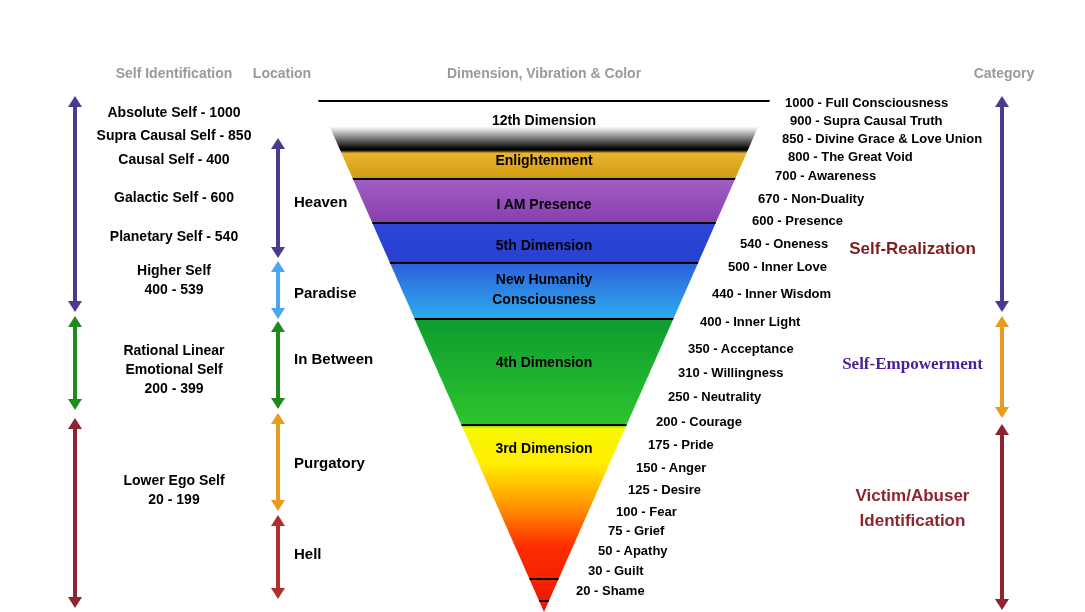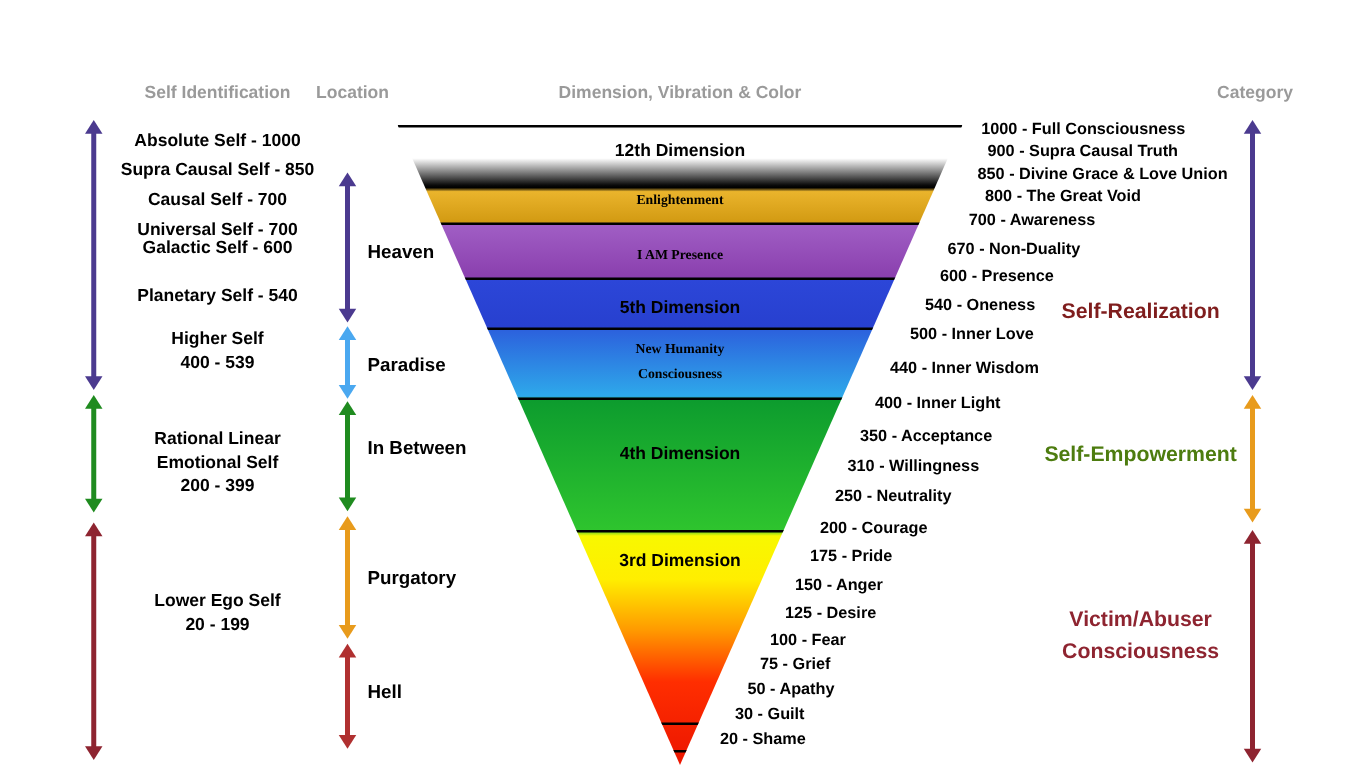--- a/index.html
+++ b/index.html
@@ -6,42 +6,42 @@
   .stage{
     position:relative;width:1085px;height:612px;background:#ffffff;overflow:hidden;
     font-family:"Liberation Sans", sans-serif;color:#000;
   }
   .hdr{position:absolute;top:65px;text-align:center;font-weight:bold;font-size:14px;color:#9a9a9a;}
   .selfitem{position:absolute;left:90px;width:168px;text-align:center;font-weight:bold;font-size:14px;line-height:19px;color:#000;white-space:pre-line;}
   .loc{position:absolute;left:294px;font-weight:bold;font-size:15px;color:#000;}
   .level{position:absolute;font-weight:bold;font-size:13px;color:#000;white-space:nowrap;}
   .cat{position:absolute;text-align:center;font-weight:bold;font-size:17px;white-space:pre-line;line-height:25px;}
   .cat.purple{color:#7f1d1d;}
-  .cat.orange{color:#4d7c0f;}
+  .cat.orange{color:#4c1d95;font-family:Liberation Serif, serif;}
   .cat.darkred{color:#8e2430;}
 
   
   .funnel{
     position:absolute;left:318px;top:100px;width:452px;height:512px;
     clip-path:polygon(0 0,100% 0,50% 100%);
     background:linear-gradient(to bottom,
       #ffffff 0%, #ffffff 5.2%,
       #0a0a0a 9.4%, #000000 9.8%,
       #eab42c 10.4%, #d29a12 15.2%,
       #a05ec4 15.7%, #8a3fae 23.8%,
       #2c46d8 24.3%, #2740cf 31.6%,
       #2c62dd 32.1%, #2ea9ea 42.4%,
       #0d9c2e 43%, #2ec42e 63.2%,
       #f8f800 64.2%, #ffee00 71%,
       #ff9900 79%,
       #ff2e00 87%, #ec1500 100%);
   }
   .sep{position:absolute;left:0;width:100%;height:2px;background:#000;}
   .flabel{position:absolute;left:0;width:100%;text-align:center;font-weight:bold;font-size:14px;color:#000;white-space:pre-line;line-height:20px;}
-  .flabel.big{font-size:11px;font-family:Liberation Serif, serif;}
+  .flabel.big{font-size:14px;}
 
   
   .varrow{position:absolute;width:14px;transform:translateX(-7px);}
   .varrow .shaft{position:absolute;left:5px;top:8px;bottom:8px;width:4px;background:currentColor;border-radius:2px;}
   .varrow .head{position:absolute;left:0;width:0;height:0;border-left:7px solid transparent;border-right:7px solid transparent;}
   .varrow .head.up{top:0;border-bottom:11px solid currentColor;}
   .varrow .head.down{bottom:0;border-top:11px solid currentColor;}
   .c-indigo{color:#4b3a8f;}
   .c-lblue{color:#4aa8f0;}
   .c-green{color:#1f8b1f;}
@@ -70,22 +70,21 @@
       <i class="head down"></i>
   </div>
   <div class="varrow c-darkred" style="left:75px;top:418px;height:190px;">
     <i class="head up"></i>
       <i class="shaft"></i>
       <i class="head down"></i>
   </div>
 
   <div class="selfitem" style="top:103px;">Absolute Self - 1000</div>
   <div class="selfitem" style="top:126px;">Supra Causal Self - 850</div>
-  <div class="selfitem" style="top:150px;">Causal Self - 700</div>
-  <div class="selfitem" style="top:174px;">Universal Self - 700</div>
+  <div class="selfitem" style="top:150px;">Causal Self - 400</div>
   <div class="selfitem" style="top:188px;">Galactic Self - 600</div>
   <div class="selfitem" style="top:227px;">Planetary Self - 540</div>
   <div class="selfitem" style="top:261px;">Higher Self
 400 - 539</div>
   <div class="selfitem" style="top:341px;">Rational Linear
 Emotional Self
 200 - 399</div>
   <div class="selfitem" style="top:471px;">Lower Ego Self
 20 - 199</div>
 
@@ -161,21 +160,21 @@
   <div class="level" style="top:482px;left:628px;">125 - Desire</div>
   <div class="level" style="top:504px;left:616px;">100 - Fear</div>
   <div class="level" style="top:523px;left:608px;">75 - Grief</div>
   <div class="level" style="top:543px;left:598px;">50 - Apathy</div>
   <div class="level" style="top:563px;left:588px;">30 - Guilt</div>
   <div class="level" style="top:583px;left:576px;">20 - Shame</div>
 
   <div class="cat purple" style="left:820px;width:185px;top:236px;">Self-Realization</div>
   <div class="cat orange" style="left:820px;width:185px;top:351px;">Self-Empowerment</div>
   <div class="cat darkred" style="left:815px;width:195px;top:483px;">Victim/Abuser
-Consciousness</div>
+Identification</div>
 
   <div class="varrow c-indigo" style="left:1002px;top:96px;height:216px;">
     <i class="head up"></i>
       <i class="shaft"></i>
       <i class="head down"></i>
   </div>
   <div class="varrow c-orange" style="left:1002px;top:316px;height:102px;">
     <i class="head up"></i>
       <i class="shaft"></i>
       <i class="head down"></i>

